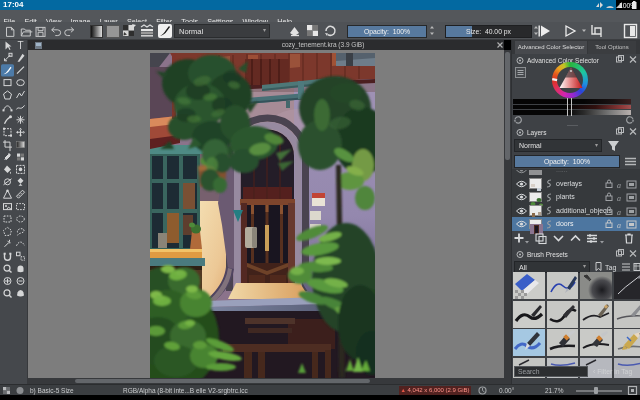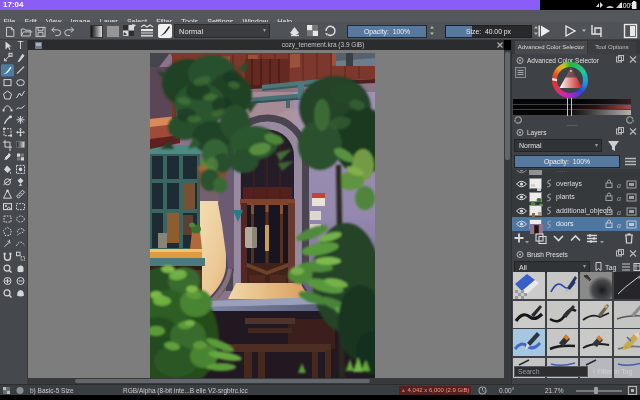--- a/index.html
+++ b/index.html
@@ -1,15 +1,15 @@
 <!DOCTYPE html>
 <html><head><meta charset="utf-8"><style>*{margin:0;padding:0;box-sizing:border-box}
 body{width:640px;height:400px;overflow:hidden;font-family:"Liberation Sans",sans-serif;background:#000;position:relative}
 .abs{position:absolute}
-#android{left:0;top:0;width:540px;height:10px;background:#8b5cf6}
+#android{left:0;top:0;width:616px;height:10px;background:#0369a1}
 #time{left:3px;top:0px;color:#fff;font-size:8px;font-weight:bold;line-height:10px}
 #sticons{left:0;top:0;width:640px;height:10px}
 #menubar{left:0;top:10px;width:640px;height:12px;background:#54575b}
 #menubar span{display:inline-block;font-size:7.2px;line-height:12px;color:#e9e9e9;padding:0 4.6px}
 #toolbar{left:0;top:22px;width:640px;height:18px;background:#4f5256;border-bottom:1px solid #3c3e41}
 #toolbox{left:0;top:40px;width:28px;height:344px;background:#45484c;border-right:1px solid #37393c}
 #titlebar{left:28px;top:40px;width:476px;height:10px;background:#2b2c2e;color:#c6c6c6;font-size:6.5px;text-align:center;line-height:10px;padding-left:114px}
 #canvas{left:28px;top:50px;width:476px;height:328px;background:#7d7d7d}
 #vscroll{left:504px;top:50px;width:7px;height:334px;background:#37393c}
 #vthumb{left:505px;top:52px;width:5px;height:108px;background:#63666a;border-radius:2px}

